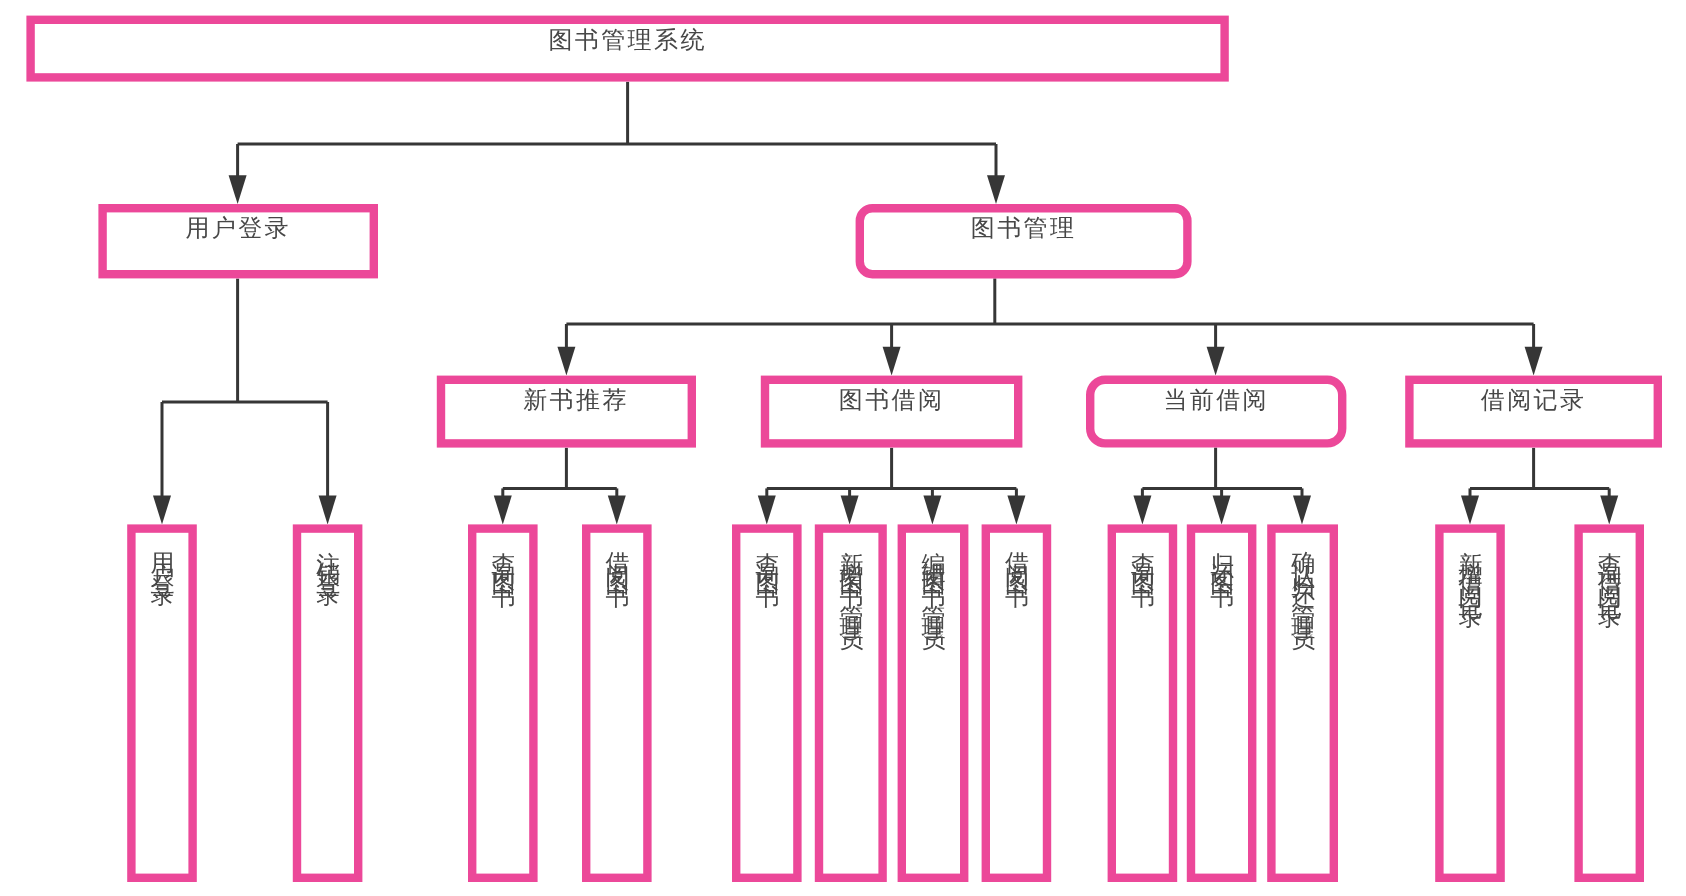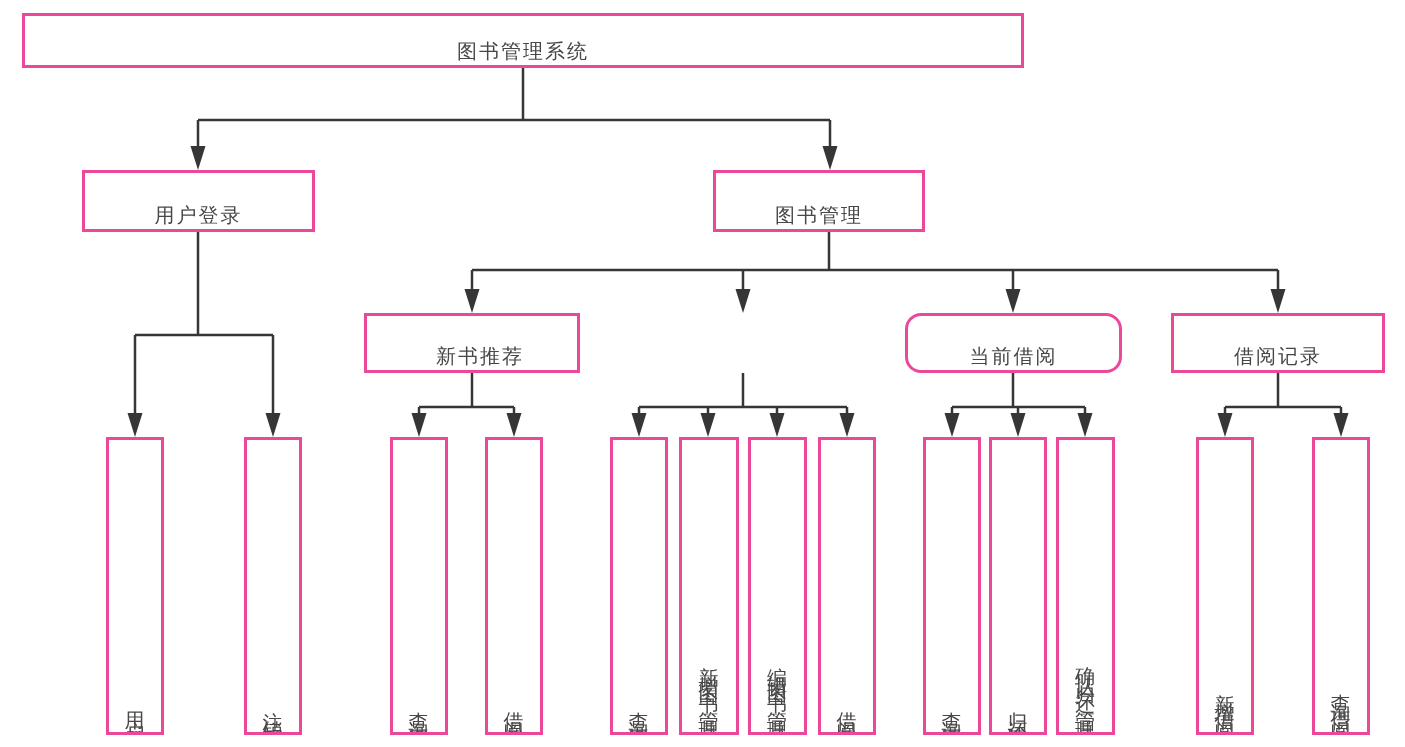--- a/index.html
+++ b/index.html
@@ -15,24 +15,24 @@
 
   .connectors {
     position: absolute;
     left: 0; top: 0;
     width: 1405px; height: 747px;
   }
 
   .node {
     position: absolute;
     box-sizing: border-box;
-    border: 3px solid #ec4899;
+    border: 7px solid #ec4899;
     background: #ffffff;
     display: flex;
-    align-items: flex-end;
+    align-items: flex-start;
     justify-content: center;
     color: #474747;
   }
 
   .h-node { font-size: 20px; letter-spacing: 2px; white-space: nowrap; }
 
   .v-node { overflow: hidden; }
   .v-node .v-label {
     writing-mode: vertical-rl;
     text-orientation: mixed;
@@ -127,27 +127,30 @@
     </g>
   </svg>
 
   <div class="node h-node" style="left:22px; top:13px; width:1002px; height:55px;">
     <span>图书管理系统</span>
   </div>
 
   <div class="node h-node" style="left:82px; top:170px; width:233px; height:62px;">
     <span>用户登录</span>
   </div>
-  <div class="node h-node" style="left:713px; top:170px; width:212px; height:62px;">
+  <div class="node h-node" style="left:713px; top:170px; width:280px; height:62px;border-radius:14px;">
     <span>图书管理</span>
   </div>
 
   <div class="node h-node" style="left:364px; top:313px; width:216px; height:60px;padding-left:16px;">
     <span>新书推荐</span>
   </div>
+  <div class="node h-node" style="left:634px; top:313px; width:218px; height:60px;">
+    <span>图书借阅</span>
+  </div>
   <div class="node h-node" style="left:905px; top:313px; width:217px; height:60px;border-radius:16px;">
     <span>当前借阅</span>
   </div>
   <div class="node h-node" style="left:1171px; top:313px; width:214px; height:60px;">
     <span>借阅记录</span>
   </div>
 
   <div class="node v-node" style="left:106px; top:437px; width:58px; height:298px;">
     <span class="v-label">用户登录</span>
   </div>

